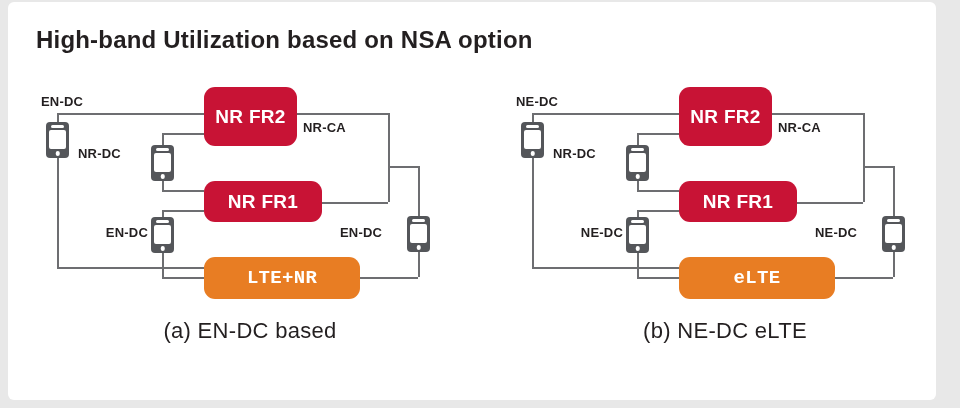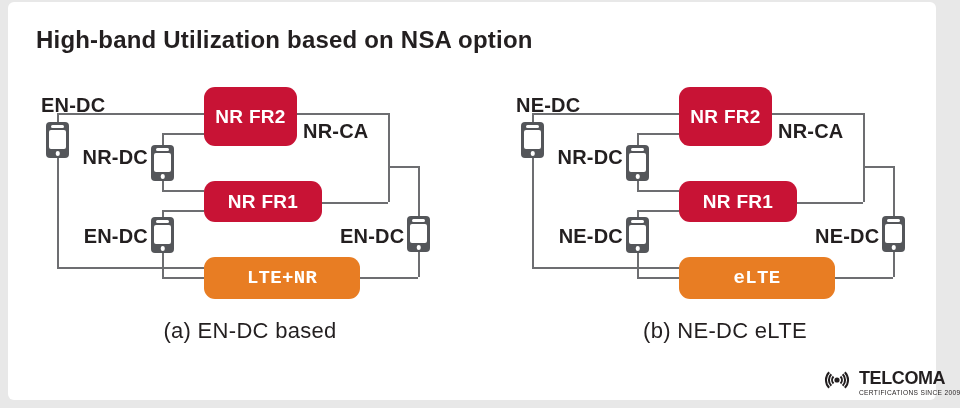--- a/index.html
+++ b/index.html
@@ -29,23 +29,23 @@
 
   .phone{position:absolute; z-index:2; width:23px; height:36px; background:var(--phone); border-radius:4px;}
   .phone .speaker{position:absolute; top:3px; left:5px; width:13px; height:2.5px; background:#fff; border-radius:1.5px;}
   .phone .screen{position:absolute; top:8px; left:3px; right:3px; bottom:9px; background:#fff; border-radius:2px;}
   .phone .dot{position:absolute; bottom:2.5px; left:50%; transform:translateX(-50%); width:4.5px; height:4.5px; background:#fff; border-radius:50%;}
   .phone-1{left:16px;  top:42px;}
   .phone-2{left:121px; top:65px;}
   .phone-3{left:121px; top:137px;}
   .phone-4{left:377px; top:136px;}
 
-  .lbl{position:absolute; z-index:3; font-size:20px; font-weight:700; color:var(--text); letter-spacing:0.2px; white-space:nowrap;}
+  .lbl{position:absolute; z-index:3; font-size:13px; font-weight:700; color:var(--text); letter-spacing:0.2px; white-space:nowrap;}
   .lbl-topleft{left:11px; top:14px;}
-  .lbl-nrdc{left:48px; top:66px; width:70px; text-align:right;}
+  .lbl-nrdc{left:48px; top:66px; width:70px; text-align:left;}
   .lbl-nrca{left:273px; top:40px;}
   .lbl-botleft{left:48px; top:145px; width:70px; text-align:right;}
   .lbl-botright{left:310px; top:145px;}
 
   .caption{position:absolute; left:0; top:238px; width:440px; text-align:center;
            font-size:22px; font-weight:500; color:var(--text); letter-spacing:0.3px;}
 
   .logo{position:absolute; left:810px; top:362px; display:flex; align-items:center; gap:3px; color:var(--text);}
   .logo .waves{flex:0 0 auto;}
   .logo .words{display:flex; flex-direction:column; align-items:flex-start;}
@@ -164,31 +164,14 @@
 
     <span class="lbl lbl-topleft">NE-DC</span>
     <span class="lbl lbl-nrdc">NR-DC</span>
     <span class="lbl lbl-nrca">NR-CA</span>
     <span class="lbl lbl-botleft">NE-DC</span>
     <span class="lbl lbl-botright">NE-DC</span>
 
     <div class="caption">(b) NE-DC eLTE</div>
   </section>
 
-  <div class="logo">
-    <span class="waves">
-      <svg width="38" height="32" viewBox="0 0 38 32" fill="none" xmlns="http://www.w3.org/2000/svg">
-        <circle cx="19" cy="16" r="2.6" fill="#231F20"></circle>
-        <path d="M22.5,12.5 A5,5 0 0 1 22.5,19.5" stroke="#231F20" stroke-width="2" fill="none"></path>
-        <path d="M24.7,10.3 A8,8 0 0 1 24.7,21.7" stroke="#231F20" stroke-width="2" fill="none"></path>
-        <path d="M26.8,8.2 A11,11 0 0 1 26.8,23.8" stroke="#231F20" stroke-width="2" fill="none"></path>
-        <path d="M15.5,12.5 A5,5 0 0 0 15.5,19.5" stroke="#231F20" stroke-width="2" fill="none"></path>
-        <path d="M13.3,10.3 A8,8 0 0 0 13.3,21.7" stroke="#231F20" stroke-width="2" fill="none"></path>
-        <path d="M11.2,8.2 A11,11 0 0 0 11.2,23.8" stroke="#231F20" stroke-width="2" fill="none"></path>
-      </svg>
-    </span>
-    <span class="words">
-      <span class="brand">TELCOMA</span>
-      <span class="tagline">CERTIFICATIONS SINCE 2009</span>
-    </span>
-  </div>
 
 </div>
 
 </body></html>

